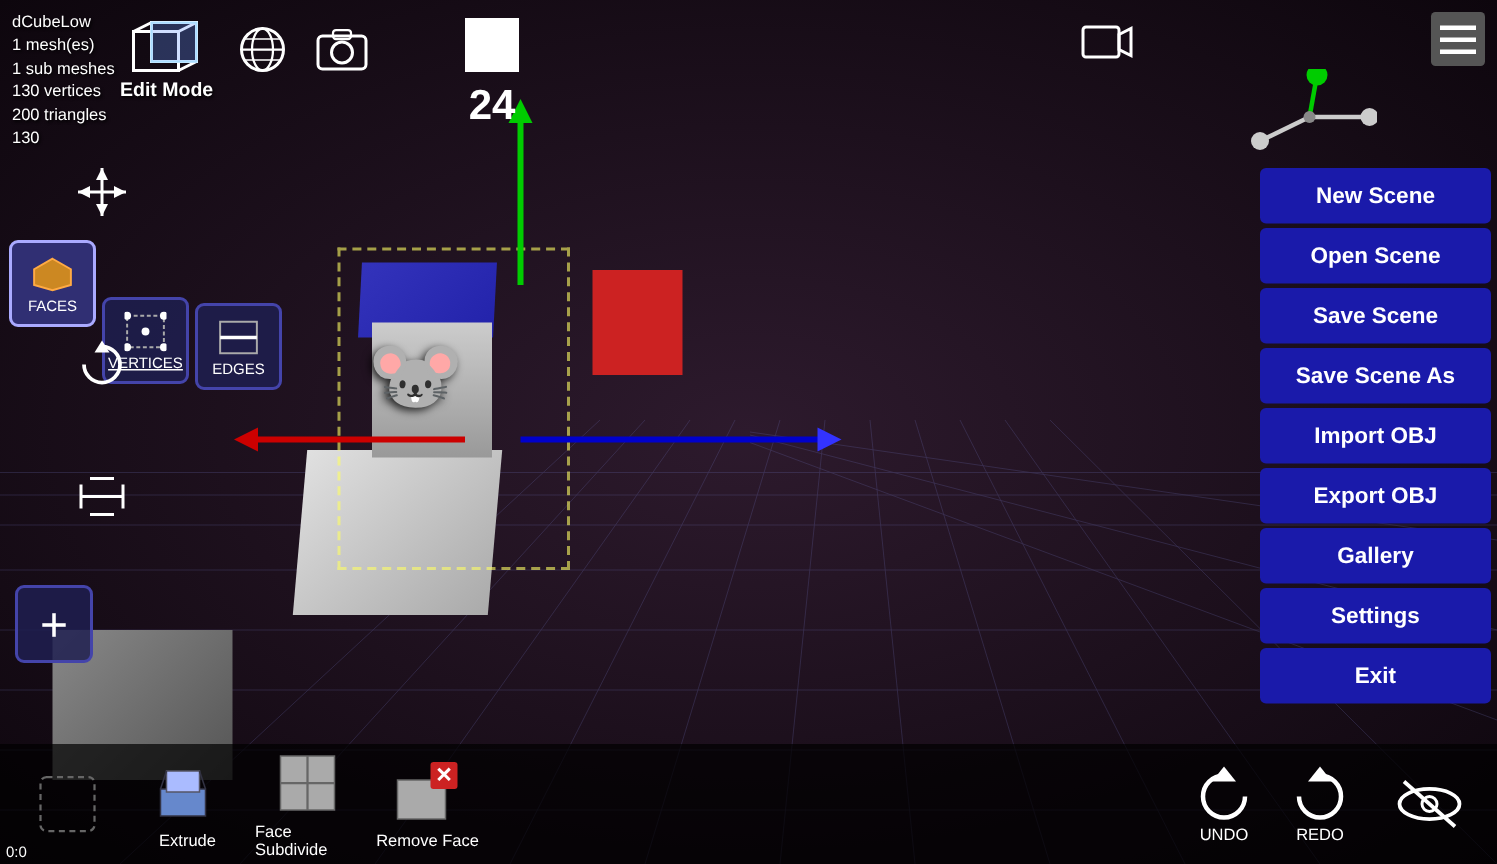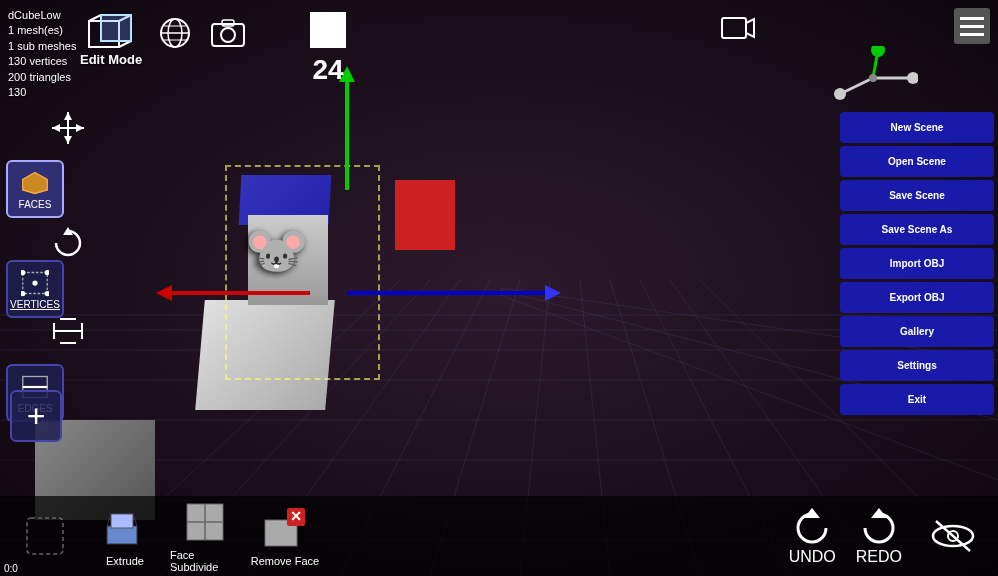--- a/index.html
+++ b/index.html
@@ -105,21 +105,21 @@
       height: 3px;
       background: white;
     }
 
     
     #left-toolbar {
       position: absolute;
       top: 160px;
       left: 6px;
       display: flex;
-      flex-direction: column;
+      flex-direction: row;
       gap: 4px;
     }
 
     .tool-btn {
       width: 58px;
       height: 58px;
       background: rgba(30, 30, 80, 0.85);
       border: 2px solid #4444aa;
       border-radius: 6px;
       display: flex;
@@ -242,21 +242,21 @@
       padding: 4px;
     }
 
     .menu-btn {
       width: 154px;
       padding: 10px 20px;
       background: #1a1aaa;
       border: none;
       border-radius: 4px;
       color: white;
-      font-size: 10px;
+      font-size: 15px;
       font-weight: bold;
       cursor: pointer;
       text-align: center;
     }
 
     
     #bottom-toolbar {
       position: absolute;
       bottom: 0;
       left: 0;
@@ -293,21 +293,21 @@
       display: flex;
       gap: 20px;
       margin-left: auto;
     }
 
     .undo-btn, .redo-btn {
       display: flex;
       flex-direction: column;
       align-items: center;
       color: white;
-      font-size: 16px;
+      font-size: 11px;
       gap: 4px;
       cursor: pointer;
     }
 
     .eye-btn {
       margin-left: 20px;
       display: flex;
       align-items: center;
       justify-content: center;
       cursor: pointer;

